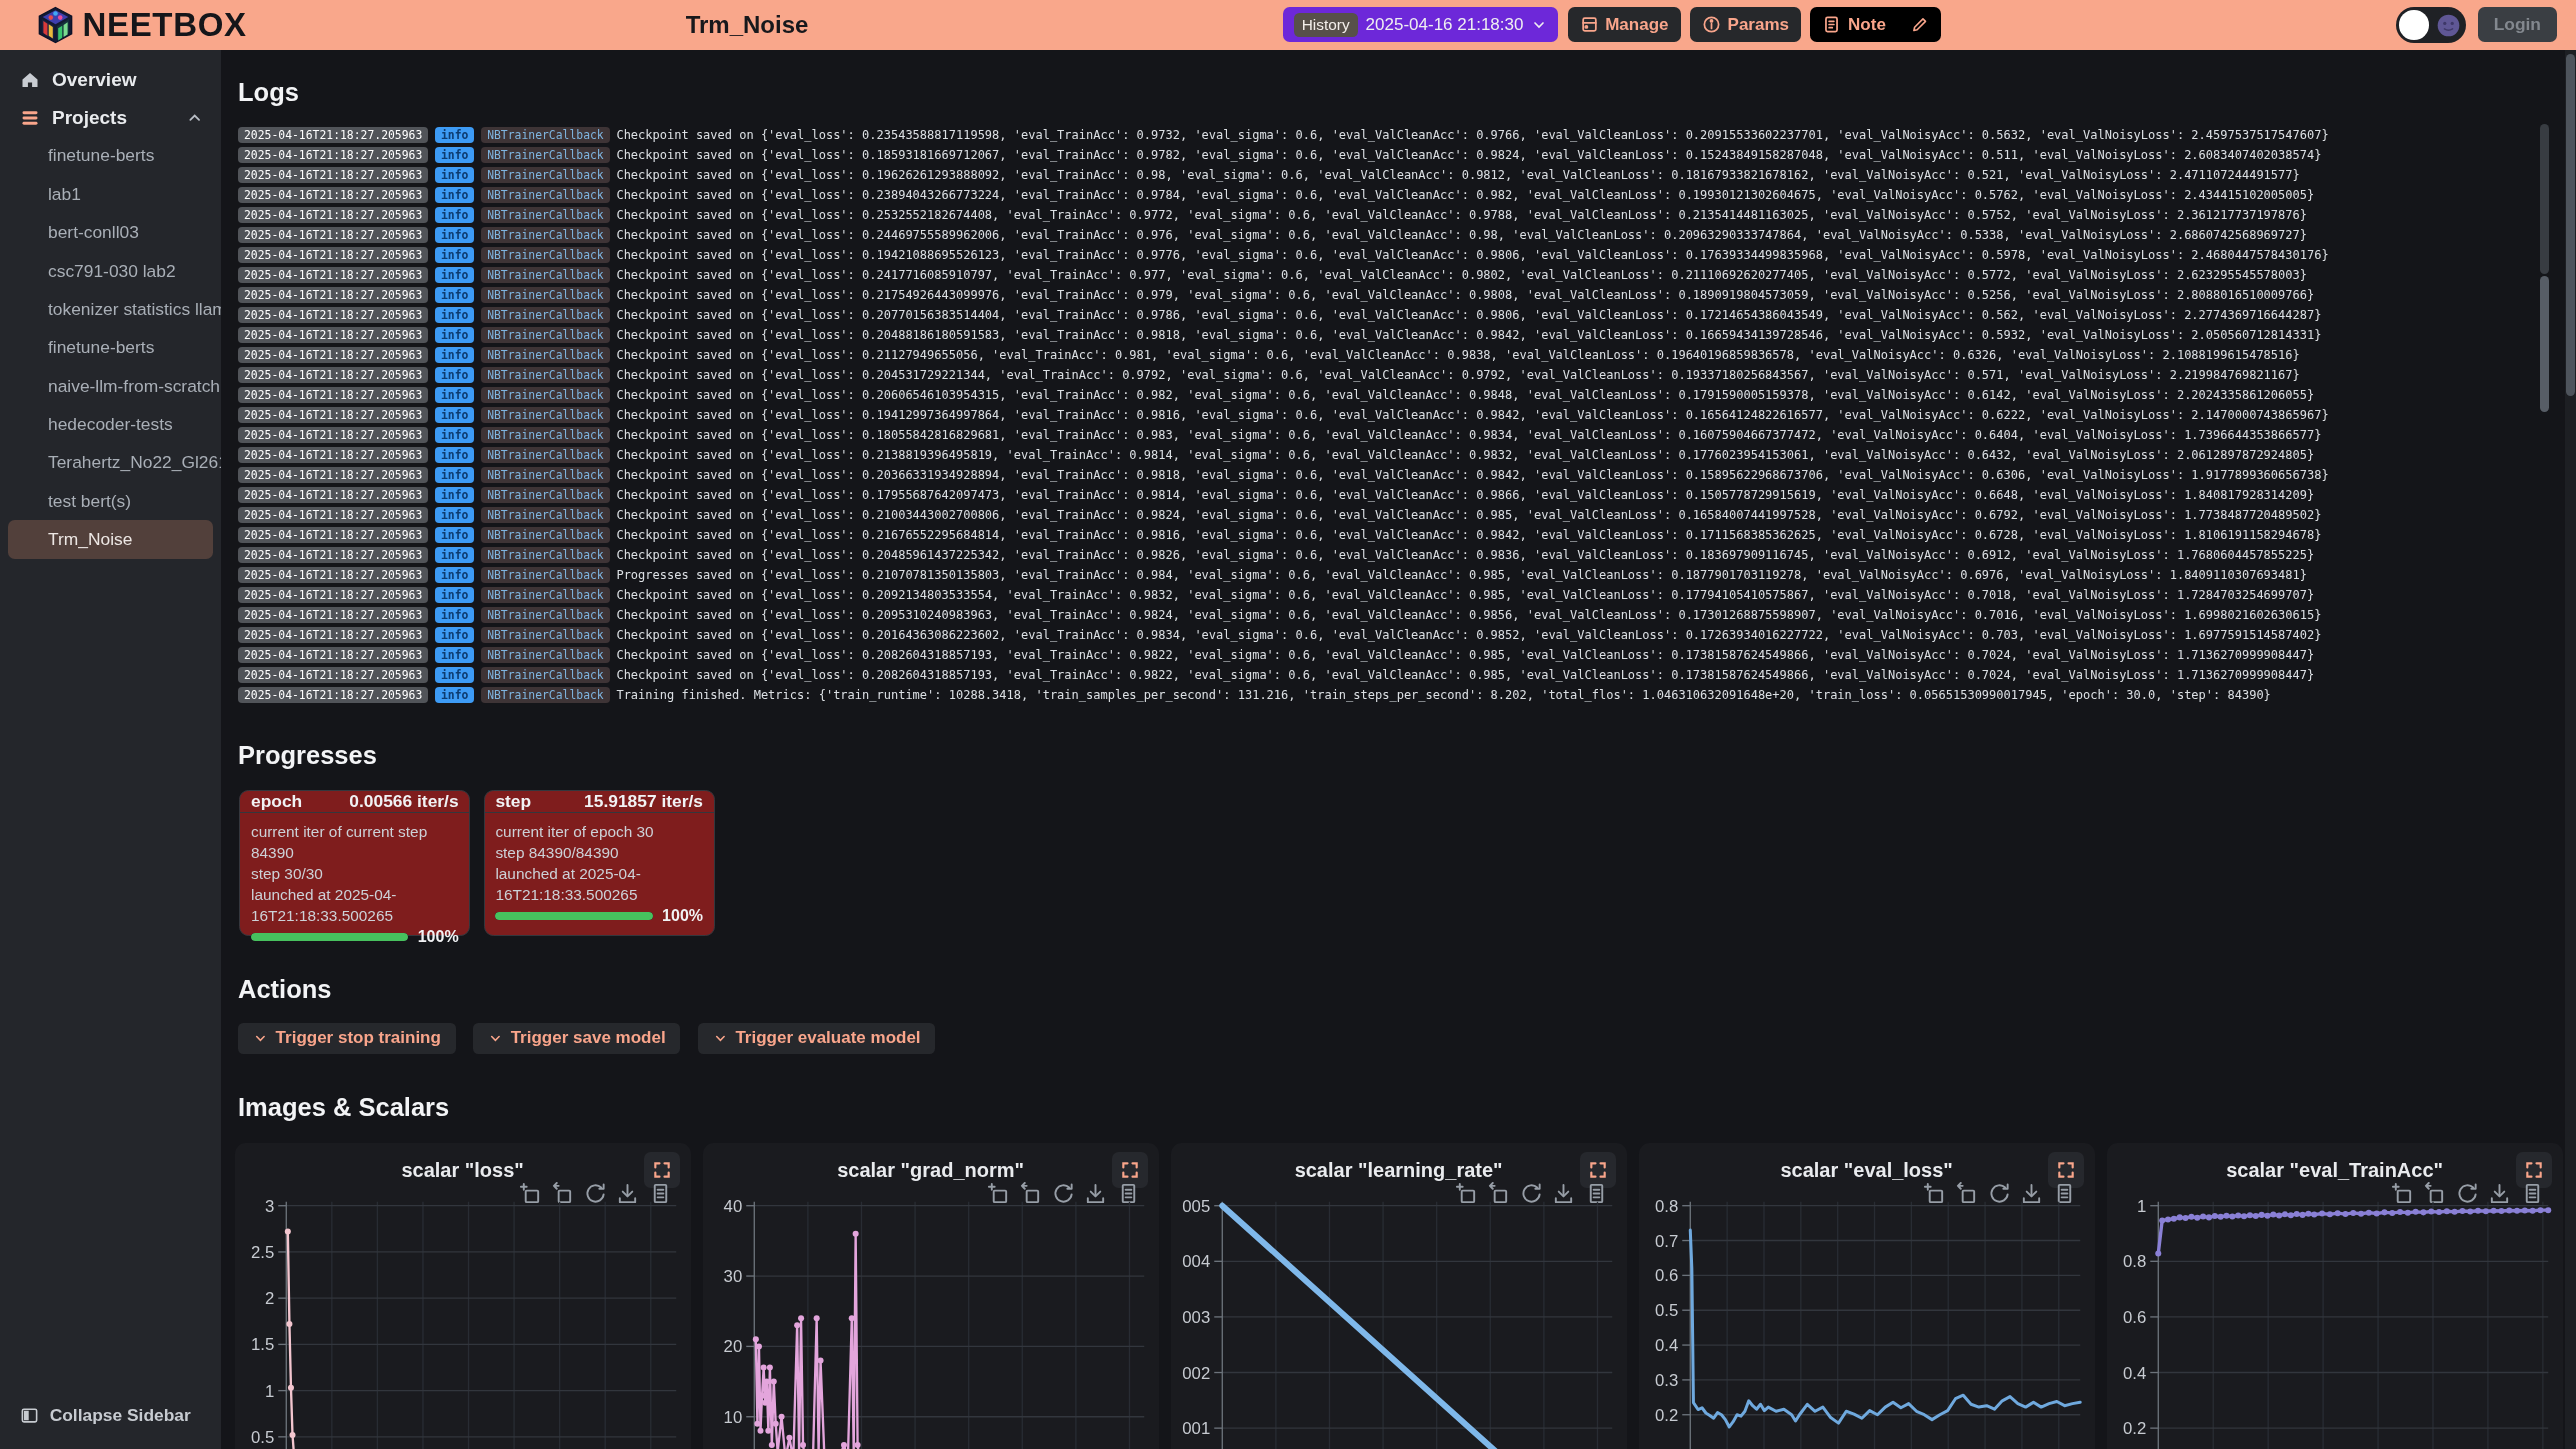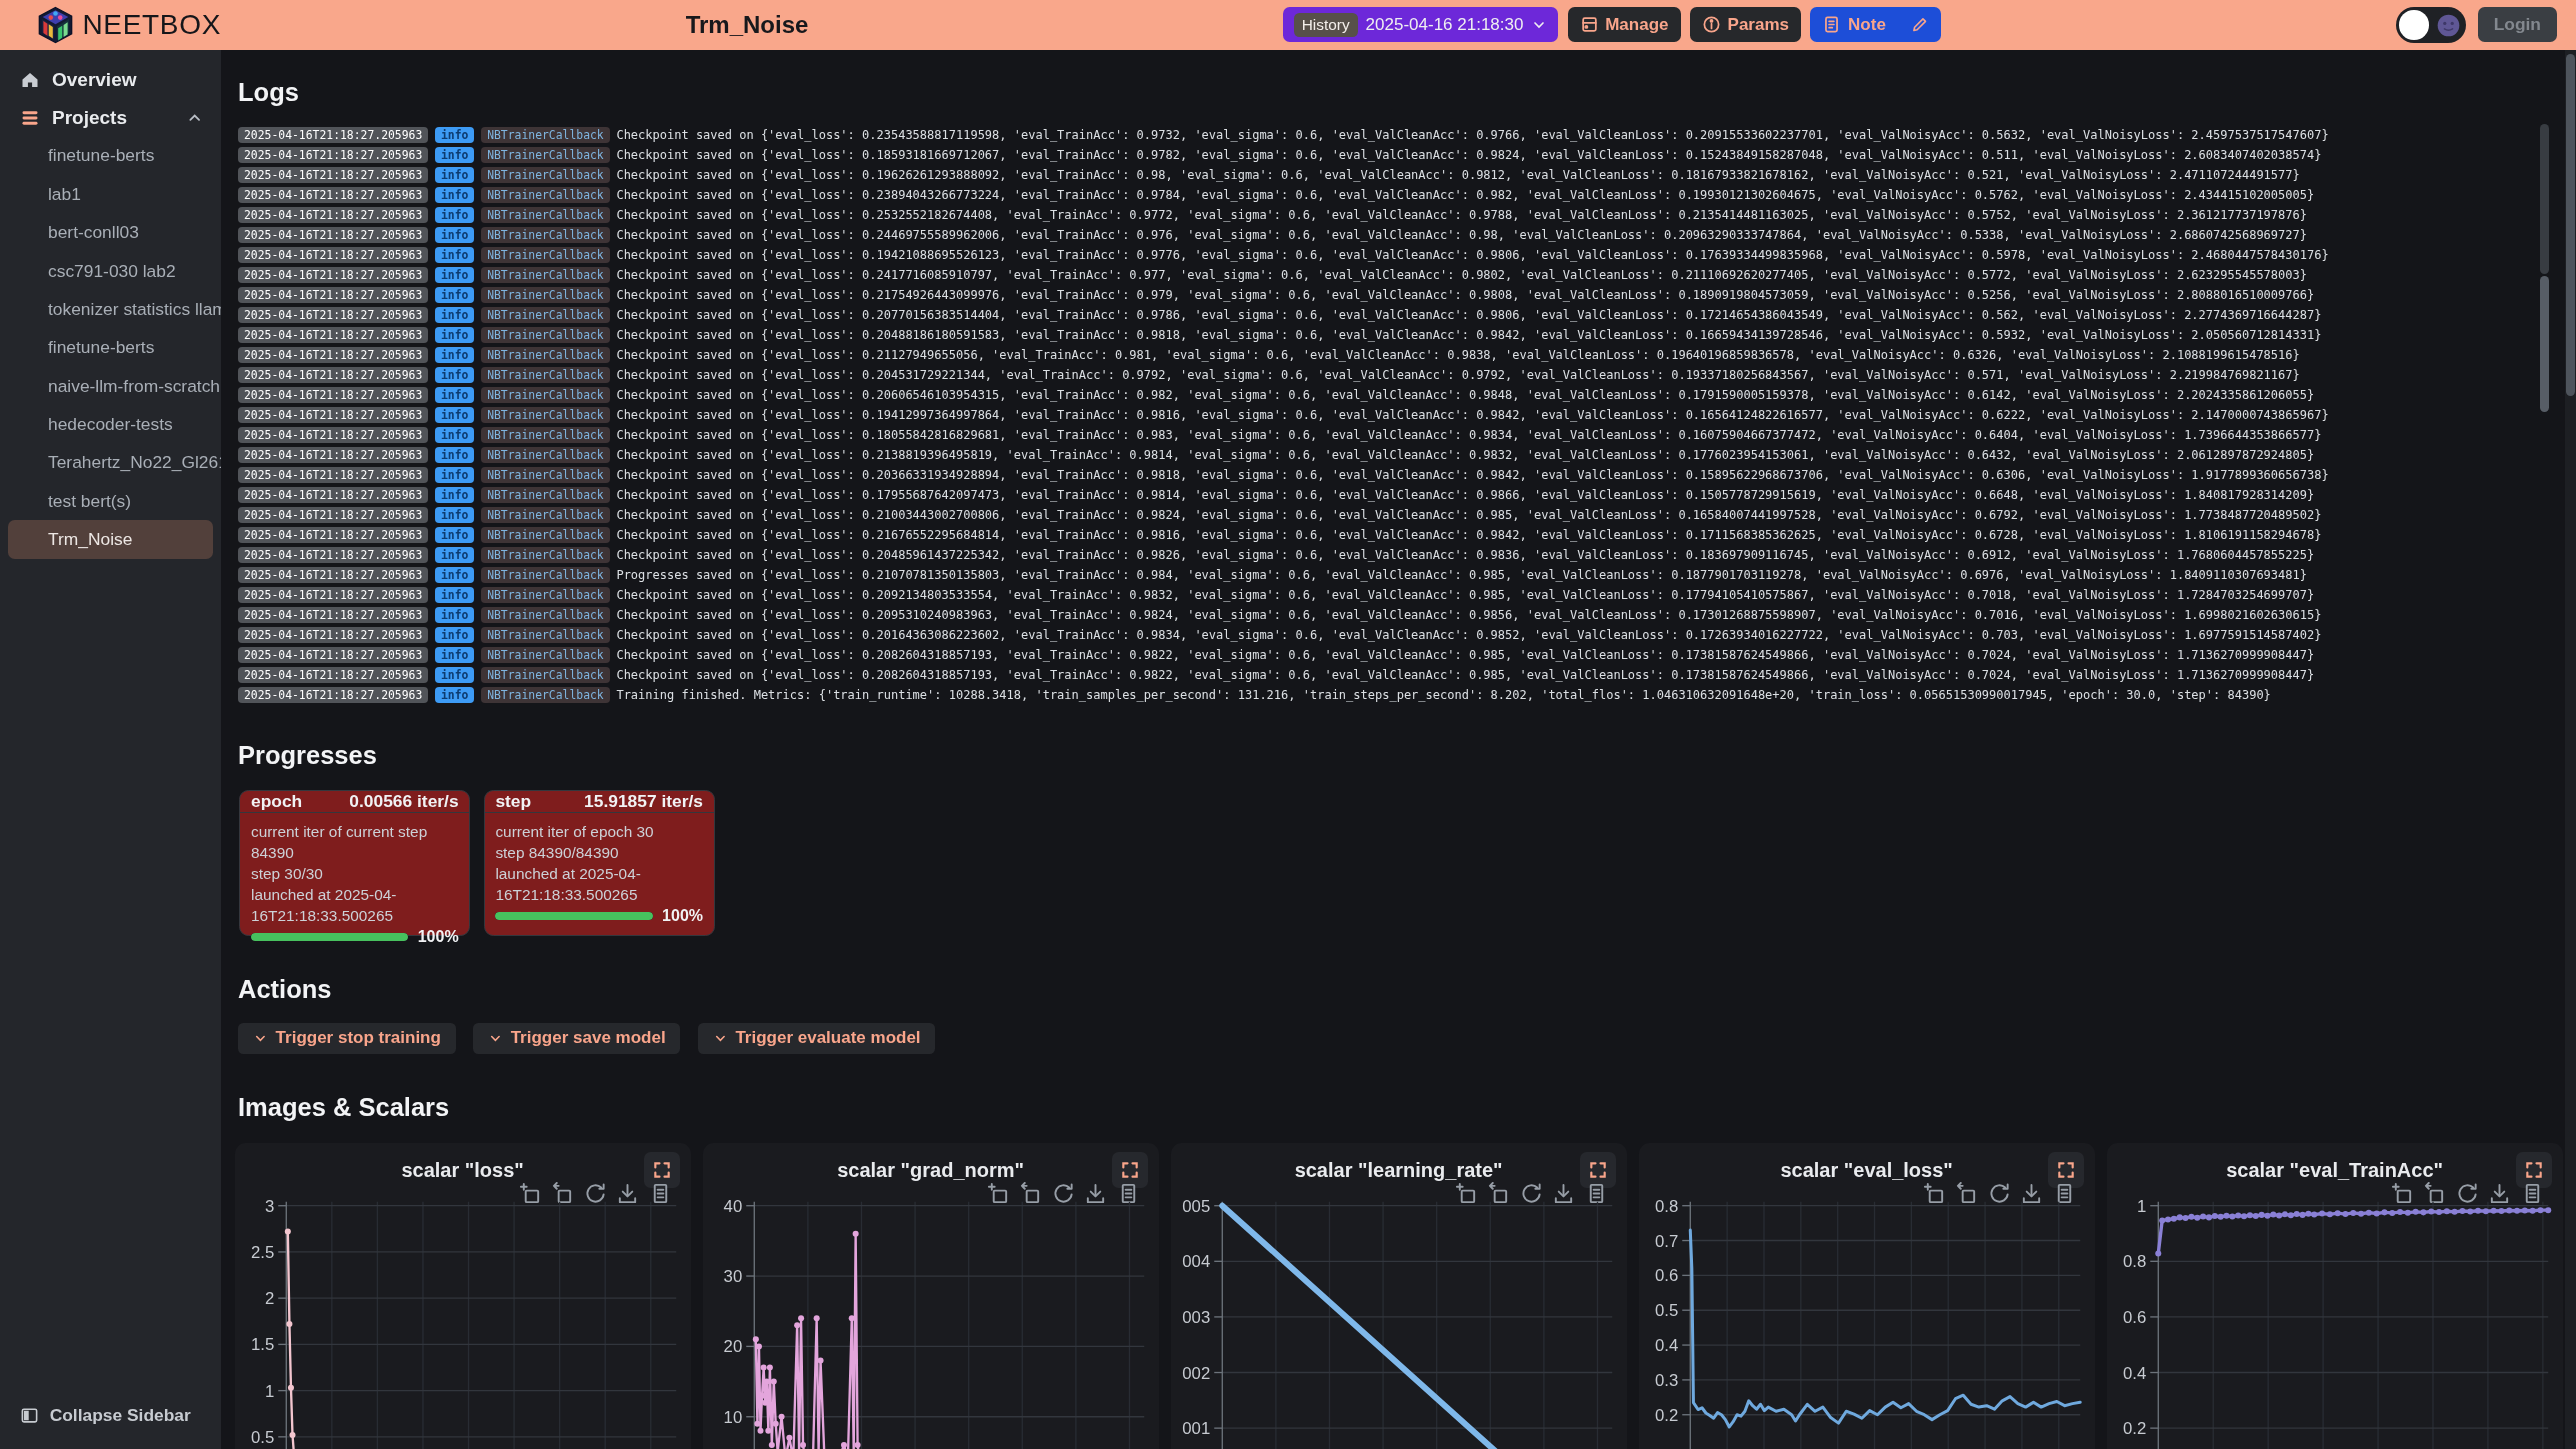--- a/index.html
+++ b/index.html
@@ -3,33 +3,33 @@
 <meta charset="utf-8">
 <style>
   * { margin:0; padding:0; box-sizing:border-box; }
   html,body { width:2576px; height:1449px; overflow:hidden; background:#141519;
               font-family:"Liberation Sans", sans-serif; }
 
   
   .header { position:absolute; left:0; top:0; width:2576px; height:50px;
             background:#F9A78B; display:flex; align-items:center; z-index:30; }
   .brand { display:flex; align-items:center; gap:9.4px; margin-left:38px; }
-  .brand-text { font-size:28px; font-weight:400; color:#15161A; letter-spacing:0.7px; }
+  .brand-text { font-size:33px; font-weight:700; color:#15161A; letter-spacing:0.7px; }
   .page-title { position:absolute; left:747px; top:50%; transform:translate(-50%,-50%);
                 font-size:24px; font-weight:700; color:#17181C; }
   .hdr-controls { position:absolute; left:1283px; top:7.4px; height:35px; display:flex; gap:9.4px; align-items:center; }
   .hist { display:flex; align-items:center; gap:8px; background:#6d28d9; border-radius:6.7px;
           height:35px; padding:0 10.7px; cursor:pointer; }
   .hist-chip { background:#57504A; color:#F3EEEA; border-radius:5.4px; padding:2.7px 8px; font-size:15.4px; }
   .hist-val { color:#EFEFF1; font-size:17px; }
   .hbtn { display:flex; align-items:center; gap:6.7px; background:#26282B; border:none; border-radius:6.7px;
           height:35px; padding:0 12px; color:#F9A58B; font-size:17px; font-weight:600; cursor:pointer;
           font-family:"Liberation Sans",sans-serif; }
   .hbtn svg, .hist svg { display:block; }
-  .note-group { display:flex; align-items:flex-start; background:#1d4ed8; border-radius:6.7px; height:35px; }
+  .note-group { display:flex; align-items:flex-start; background:#000000; border-radius:6.7px; height:35px; }
   .note-group .hbtn { background:transparent; }
   .vdivider { width:1.3px; background:#3A3E44; margin:5.4px 0; }
   .hdr-right { position:absolute; right:19px; top:7.4px; height:35px; display:flex; gap:12px; align-items:center; }
   .toggle { width:70px; height:36px; background:#1F2125; border-radius:19px; position:relative; cursor:pointer; }
   .toggle-knob { position:absolute; left:3.4px; top:3.4px; width:29.5px; height:29.5px; border-radius:50%; background:#FFFFFF; }
   .toggle-moon { position:absolute; right:6px; top:6.7px; width:23px; height:23px; }
   .login-btn { background:#3A3E43; color:#83888F; border:none; border-radius:6.7px; height:35px;
                padding:0 16px; font-size:17.4px; font-weight:600; cursor:pointer; font-family:"Liberation Sans",sans-serif; }
 
   

